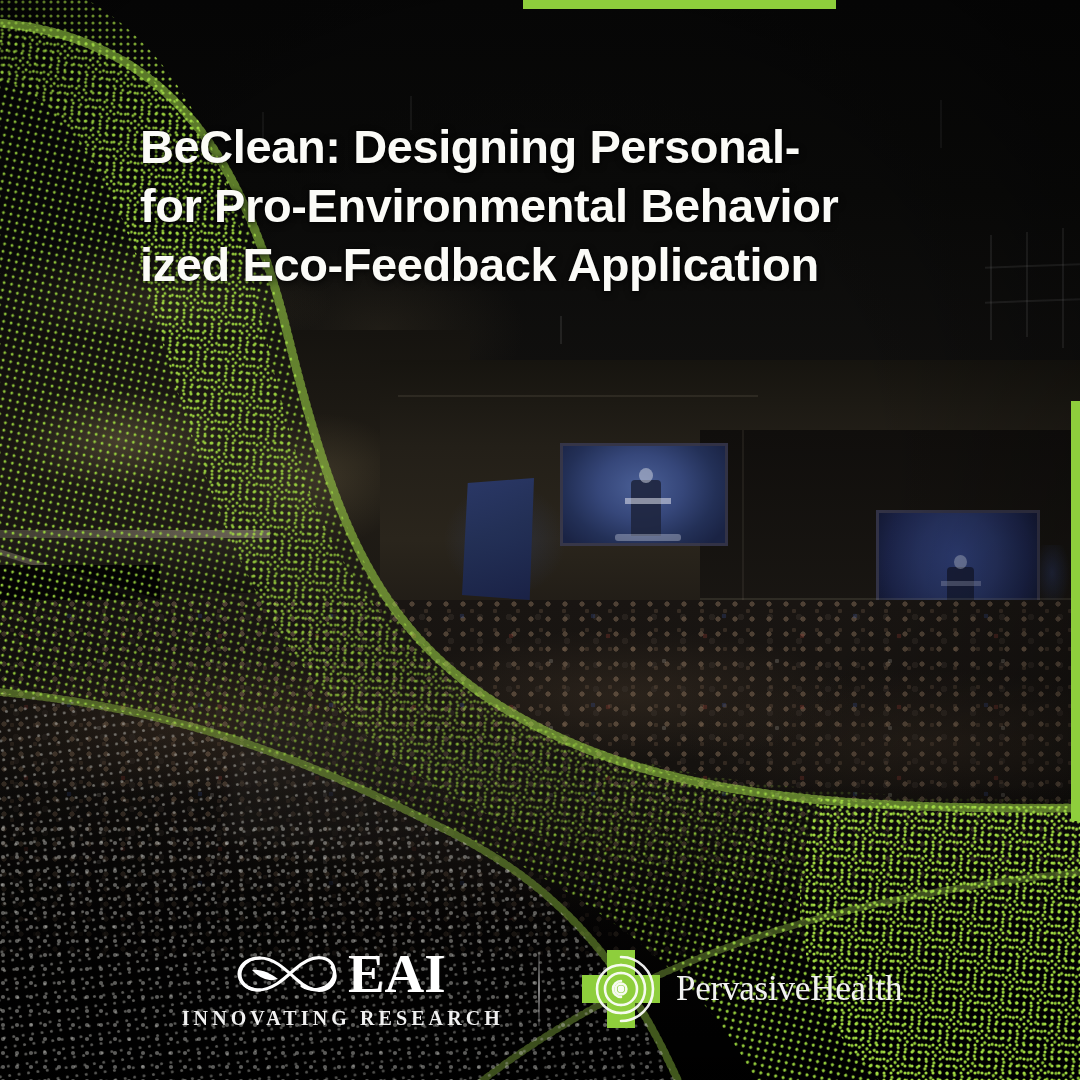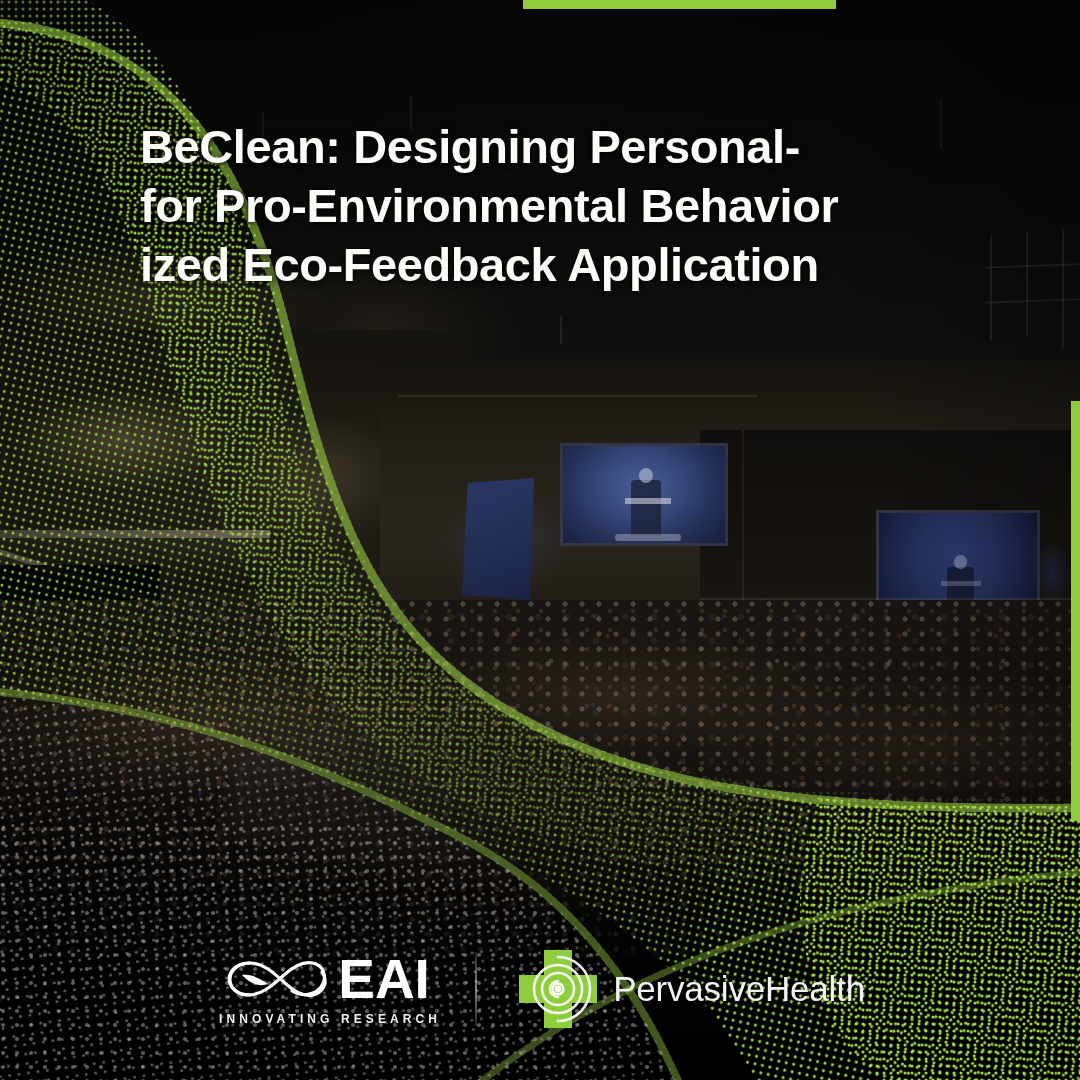--- a/index.html
+++ b/index.html
@@ -216,34 +216,34 @@
     font-weight:bold;
     line-height:59px;
     letter-spacing:-.4px;
     text-shadow:0 2px 7px rgba(0,0,0,.78), 0 0 2px rgba(0,0,0,.7);
   }
   .title .ln{ display:block; white-space:nowrap; }
 
   
   .footer{
     position:absolute; left:0; bottom:48px; width:1080px;
-    display:flex; align-items:center; justify-content:center; gap:0;
+    display:flex; align-items:center; justify-content:center; gap:0;font-family:Liberation Serif, serif;
   }
   .logo-eai{
     display:flex; flex-direction:column; align-items:center;
     padding-right:34px;
   }
   .eai-row{ display:flex; align-items:center; gap:6px; }
   .eai-mark{ width:106px; height:52px; display:block; }
   .eai-word{
     color:#ffffff; font-size:55px; font-weight:bold; line-height:52px;
     letter-spacing:0px;
   }
   .eai-sub{
-    color:#f0f0f0; font-size:12px; font-weight:bold;
+    color:#f0f0f0; font-size:20px; font-weight:bold;
     letter-spacing:4.1px; margin-top:7px; padding-left:4px;
   }
   .divider{
     width:2px; height:74px;
     background:linear-gradient(180deg, rgba(255,255,255,.12), rgba(255,255,255,.52), rgba(255,255,255,.12));
   }
   .logo-ph{
     display:flex; align-items:center; gap:12px;
     padding-left:38px;
   }

